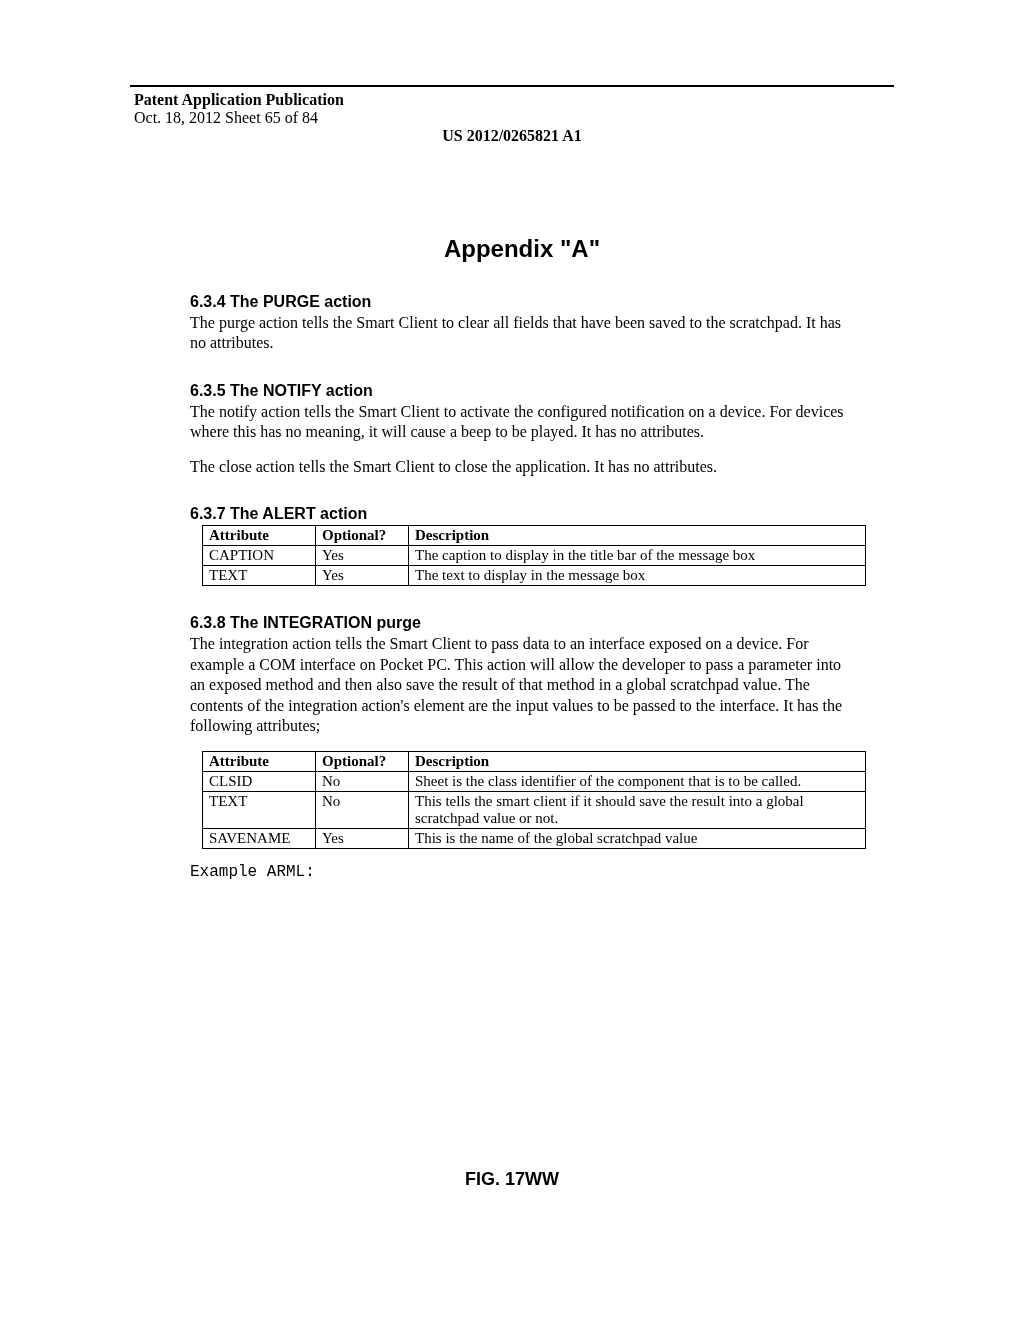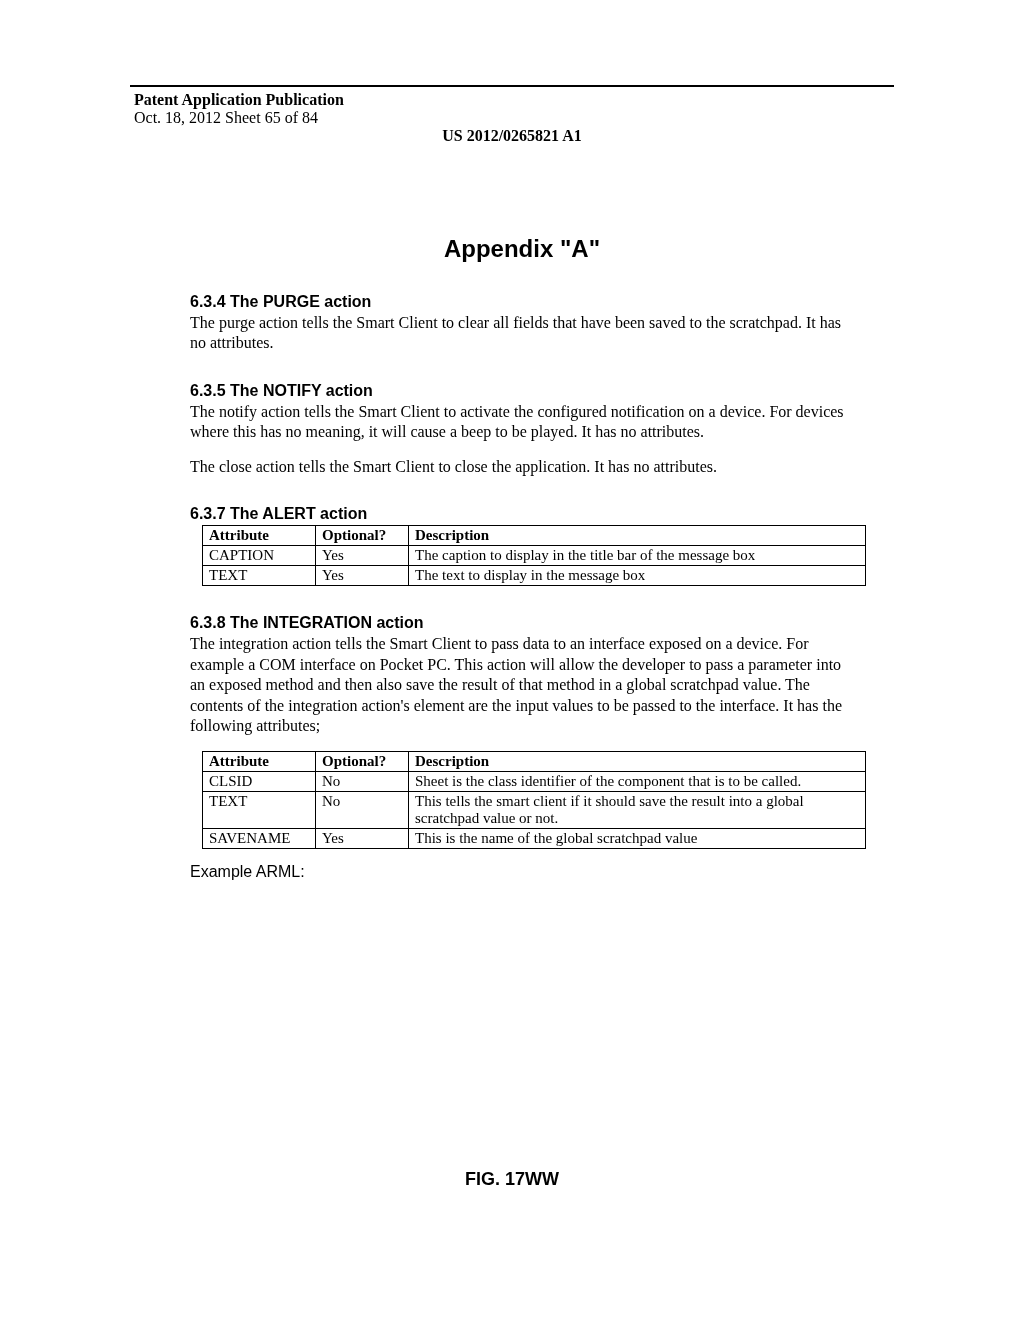--- a/index.html
+++ b/index.html
@@ -84,21 +84,21 @@
     position: absolute;
     left: 0;
     width: 1024px;
     text-align: center;
     font-family: Arial, Helvetica, sans-serif;
     font-weight: bold;
     font-size: 18px;
     bottom: 130px;
   }
   .example-label {
-    font-family: Liberation Sans, sans-serif;
+    font-family: Liberation Mono, monospace;
     font-size: 16px;
     margin-top: 10px;
   }
 </style>
 </head>
 <body>
 
 <div class="page">
 
   <div class="header-line"></div>
@@ -137,21 +137,21 @@
           <td>The caption to display in the title bar of the message box</td>
         </tr>
         <tr>
           <td>TEXT</td>
           <td>Yes</td>
           <td>The text to display in the message box</td>
         </tr>
       </tbody>
     </table>
 
-    <div class="section-heading">6.3.8  The INTEGRATION action</div>
+    <div class="section-heading">6.3.8  The INTEGRATION purge</div>
     <div class="body-text">The integration action tells the Smart Client to pass data to an interface exposed on a device.  For example a COM interface on Pocket PC.  This action will allow the developer to pass a parameter into an exposed method and then also save the result of that method in a global scratchpad value.  The contents of the integration action's element are the input values to be passed to the interface. It has the following attributes;</div>
 
     <table class="attr-table">
       <thead>
         <tr>
           <th class="col-attr">Attribute</th>
           <th class="col-opt">Optional?</th>
           <th>Description</th>
         </tr>
       </thead>

